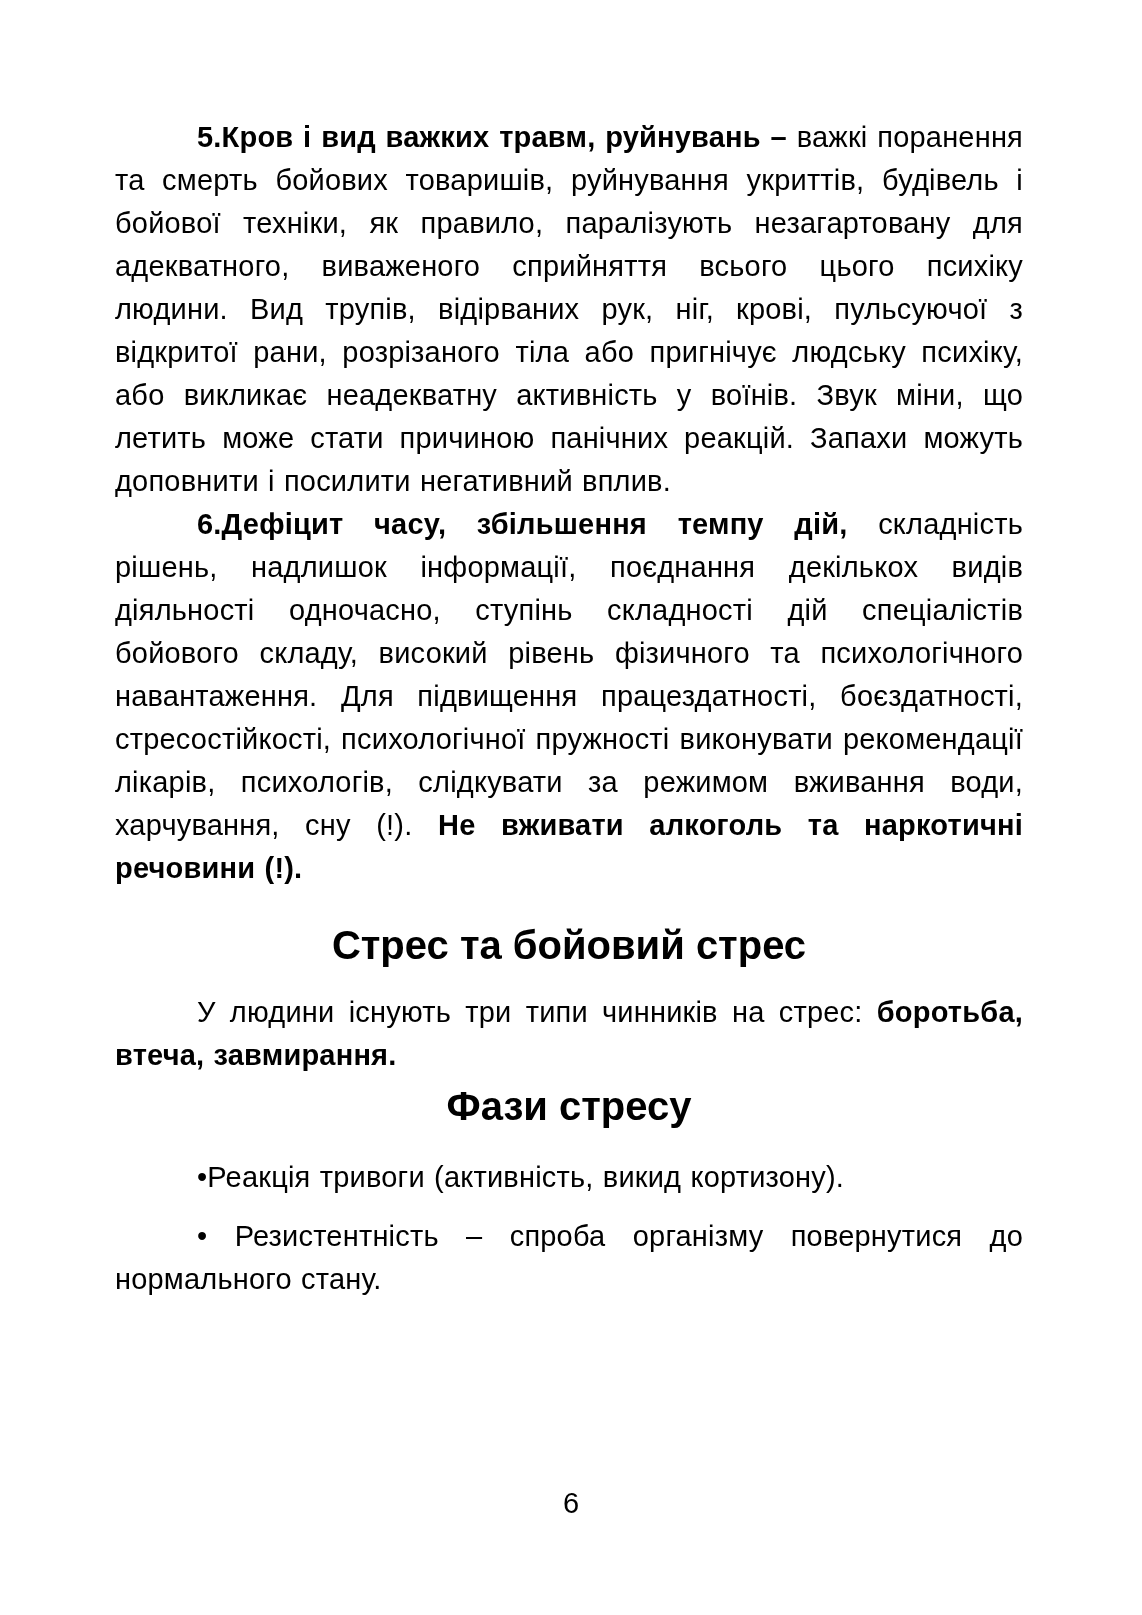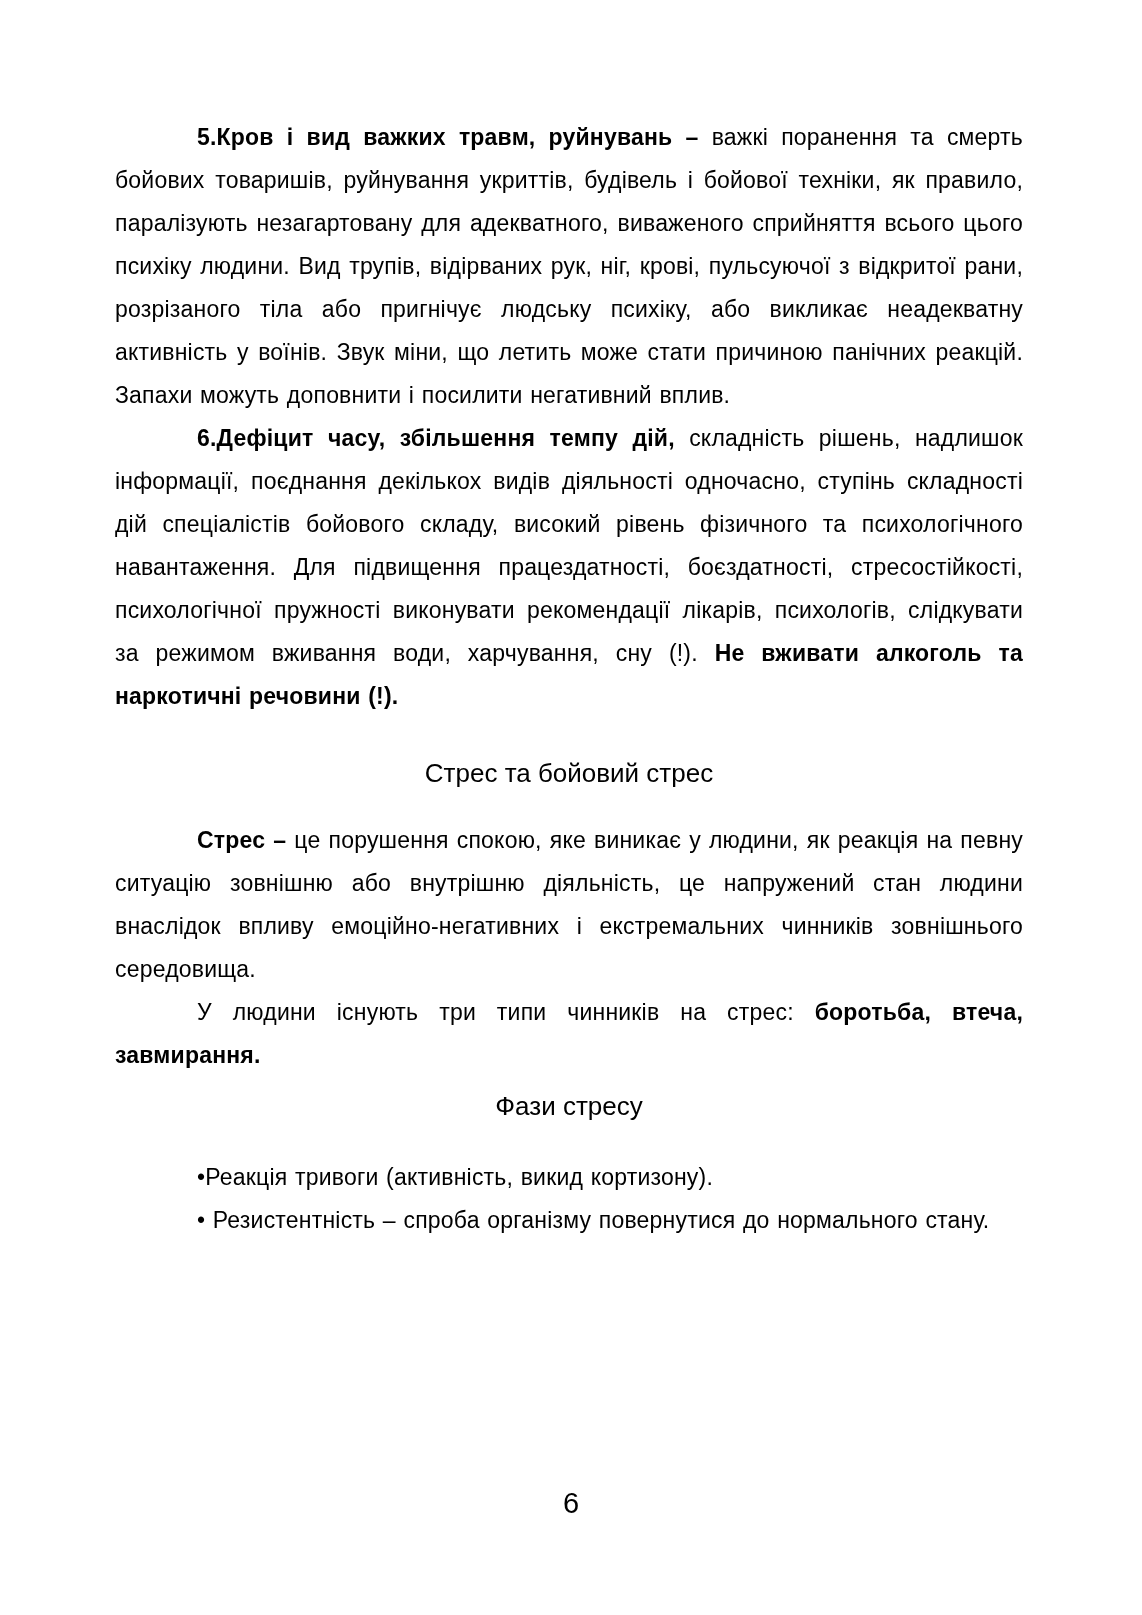--- a/index.html
+++ b/index.html
@@ -17,41 +17,41 @@
     overflow: hidden;
   }
   .content {
     position: absolute;
     left: 115px;
     top: 116px;
     width: 908px;
   }
   p.body {
     margin: 0;
-    font-size: 23px;
+    font-size: 29px;
     line-height: 43px;
     text-align: justify;
     text-indent: 82px;
     letter-spacing: 0.2px;
     word-spacing: 1px;
   }
   p.body b { font-weight: bold; }
   h2.hd {
     margin: 34px 0 24px 0;
-    font-size: 26px;
+    font-size: 40px;
     line-height: 43px;
-    font-weight: normal;
+    font-weight: bold;
     text-align: center;
     text-indent: 0;
   }
   h2.hd.phases {
     margin: 8px 0 28px 0;
   }
   p.bullet {
-    margin-top: 0;
+    margin-top: 16px;
   }
   .page-number {
     position: absolute;
     left: 0;
     right: 0;
     top: 1482px;
     text-align: center;
     font-size: 29px;
     line-height: 43px;
   }
@@ -62,21 +62,20 @@
 <div class="page">
   <div class="content">
 
     <p class="body"><b>5.Кров і вид важких травм, руйнувань – </b><span>важкі поранення та смерть бойових товаришів, руйнування укриттів, будівель і бойової техніки, як правило, паралізують незагартовану для адекватного, виваженого сприйняття всього цього психіку людини.  Вид трупів, відірваних рук, ніг, крові, пульсуючої з відкритої рани, розрізаного тіла або пригнічує людську психіку, або викликає неадекватну активність у воїнів. Звук міни, що летить може стати причиною панічних реакцій. Запахи можуть доповнити і посилити негативний вплив.</span></p>
 
     <p class="body"><b>6.Дефіцит часу, збільшення темпу дій, </b><span>складність рішень, надлишок інформації, поєднання декількох видів діяльності одночасно, ступінь складності дій спеціалістів бойового складу, високий рівень фізичного та психологічного навантаження. Для підвищення працездатності, боєздатності, стресостійкості, психологічної пружності виконувати рекомендації лікарів, психологів, слідкувати за режимом вживання води, харчування, сну (!). </span><b>Не вживати алкоголь та наркотичні речовини (!).</b></p>
 
 
     <h2 class="hd">Стрес та бойовий стрес</h2>
 
-    <p class="body"><b>Стрес – </b><span>це порушення спокою, яке виникає у людини, як реакція на певну ситуацію зовнішню або внутрішню діяльність, це напружений стан людини внаслідок впливу емоційно-негативних і екстремальних чинників зовнішнього середовища.</span></p>
 
     <p class="body"><span>У людини існують три типи чинників на стрес: </span><b>боротьба, втеча, завмирання.</b></p>
 
     <h2 class="hd phases">Фази стресу</h2>
 
     <p class="body bullet">•Реакція тривоги (активність, викид кортизону).</p>
 
     <p class="body bullet"><span>• Резистентність – </span><span>спроба організму повернутися до нормального стану.</span></p>
 
   </div>

